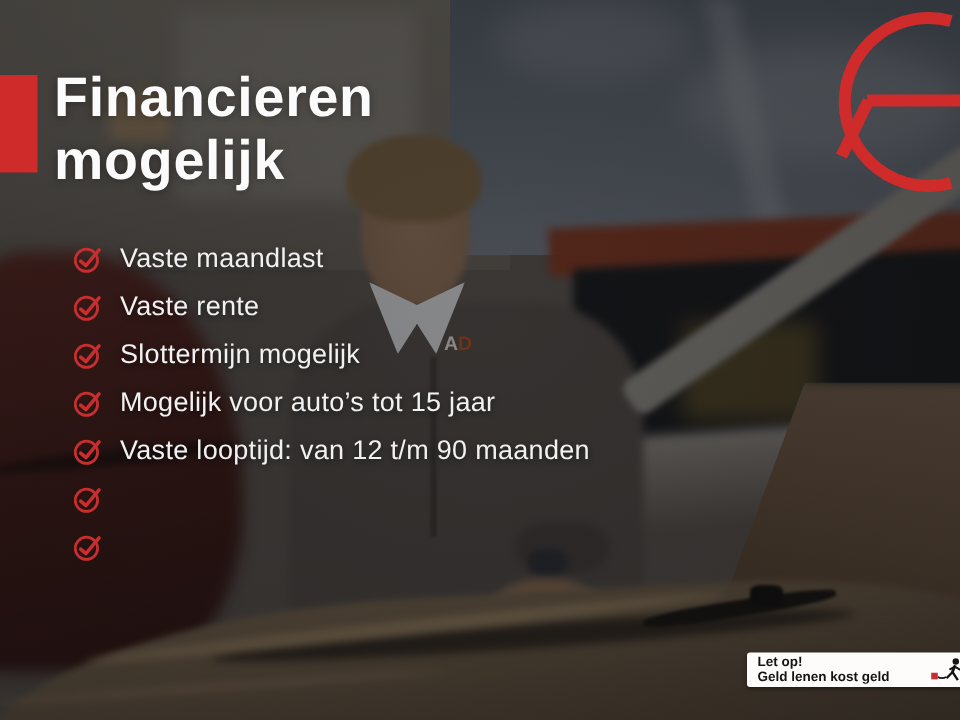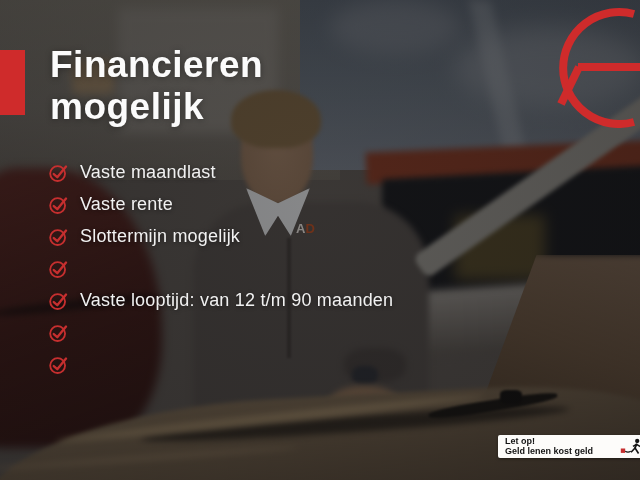--- a/index.html
+++ b/index.html
@@ -56,21 +56,21 @@
     transform:rotate(-6deg);border-radius:50%;filter:blur(3px);opacity:.8;}
   .hood-highlight2{left:-10px;top:455px;width:310px;height:6px;background:#8a755a;
     transform:rotate(-4deg);border-radius:50%;filter:blur(3px);opacity:.7;}
   .wiper{left:428px;top:400px;width:130px;height:11px;background:#15130f;
     transform:rotate(-9deg);border-radius:40%;filter:blur(1px);}
   .wiper-nub{left:500px;top:390px;width:22px;height:14px;background:#0f0e0c;border-radius:30%;filter:blur(1px);}
   .overlay{left:0;top:0;width:640px;height:480px;
     background:radial-gradient(ellipse at 50% 42%,rgba(16,15,17,.40) 0%,rgba(13,12,14,.50) 100%);}
   
   .accent-block{left:0;top:50px;width:25px;height:65px;background:#cf2b2b;}
-  .title{left:50px;top:44px;color:#fbfbfb;font-size:37px;line-height:42px;font-weight:600;
+  .title{left:36px;top:44px;color:#fbfbfb;font-size:37px;line-height:42px;font-weight:600;
     letter-spacing:.5px;text-shadow:0 1px 6px rgba(0,0,0,.35);}
   .benefits{left:48px;top:156px;list-style:none;margin:0;padding:0;}
   .benefit{display:flex;align-items:center;height:32px;}
   .benefit svg{flex:0 0 auto;margin-right:11px;}
   .benefit span{color:#f1f1f1;font-size:18px;font-weight:500;letter-spacing:.2px;
     text-shadow:0 1px 4px rgba(0,0,0,.45);white-space:nowrap;}
   .brand-arc{left:548px;top:6px;}
   .badge{left:498px;top:435px;width:150px;height:23px;background:#fdfcfa;border-radius:2px;
     display:flex;align-items:center;padding:1px 4px 1px 7px;box-sizing:border-box;
     box-shadow:0 1px 3px rgba(0,0,0,.4);}
@@ -145,20 +145,21 @@
           <circle cx="11" cy="13.2" r="8.5" fill="none" stroke="#c62f2f" stroke-width="2.1"></circle>
           <path d="M6.6 13.8 L10.6 17.3 L20.6 5.2" fill="none" stroke="#c62f2f" stroke-width="2.7" stroke-linecap="round" stroke-linejoin="round"></path>
         </svg>
       <span>Slottermijn mogelijk</span>
     </li>
     <li class="benefit">
       <svg viewBox="0 0 24 24" width="21" height="21">
           <circle cx="11" cy="13.2" r="8.5" fill="none" stroke="#c62f2f" stroke-width="2.1"></circle>
           <path d="M6.6 13.8 L10.6 17.3 L20.6 5.2" fill="none" stroke="#c62f2f" stroke-width="2.7" stroke-linecap="round" stroke-linejoin="round"></path>
         </svg>
+      <span>Mogelijk voor auto’s tot 15 jaar</span>
     </li>
     <li class="benefit">
       <svg viewBox="0 0 24 24" width="21" height="21">
           <circle cx="11" cy="13.2" r="8.5" fill="none" stroke="#c62f2f" stroke-width="2.1"></circle>
           <path d="M6.6 13.8 L10.6 17.3 L20.6 5.2" fill="none" stroke="#c62f2f" stroke-width="2.7" stroke-linecap="round" stroke-linejoin="round"></path>
         </svg>
       <span>Vaste looptijd: van 12 t/m 90 maanden</span>
     </li>
     <li class="benefit">
       <svg viewBox="0 0 24 24" width="21" height="21">

